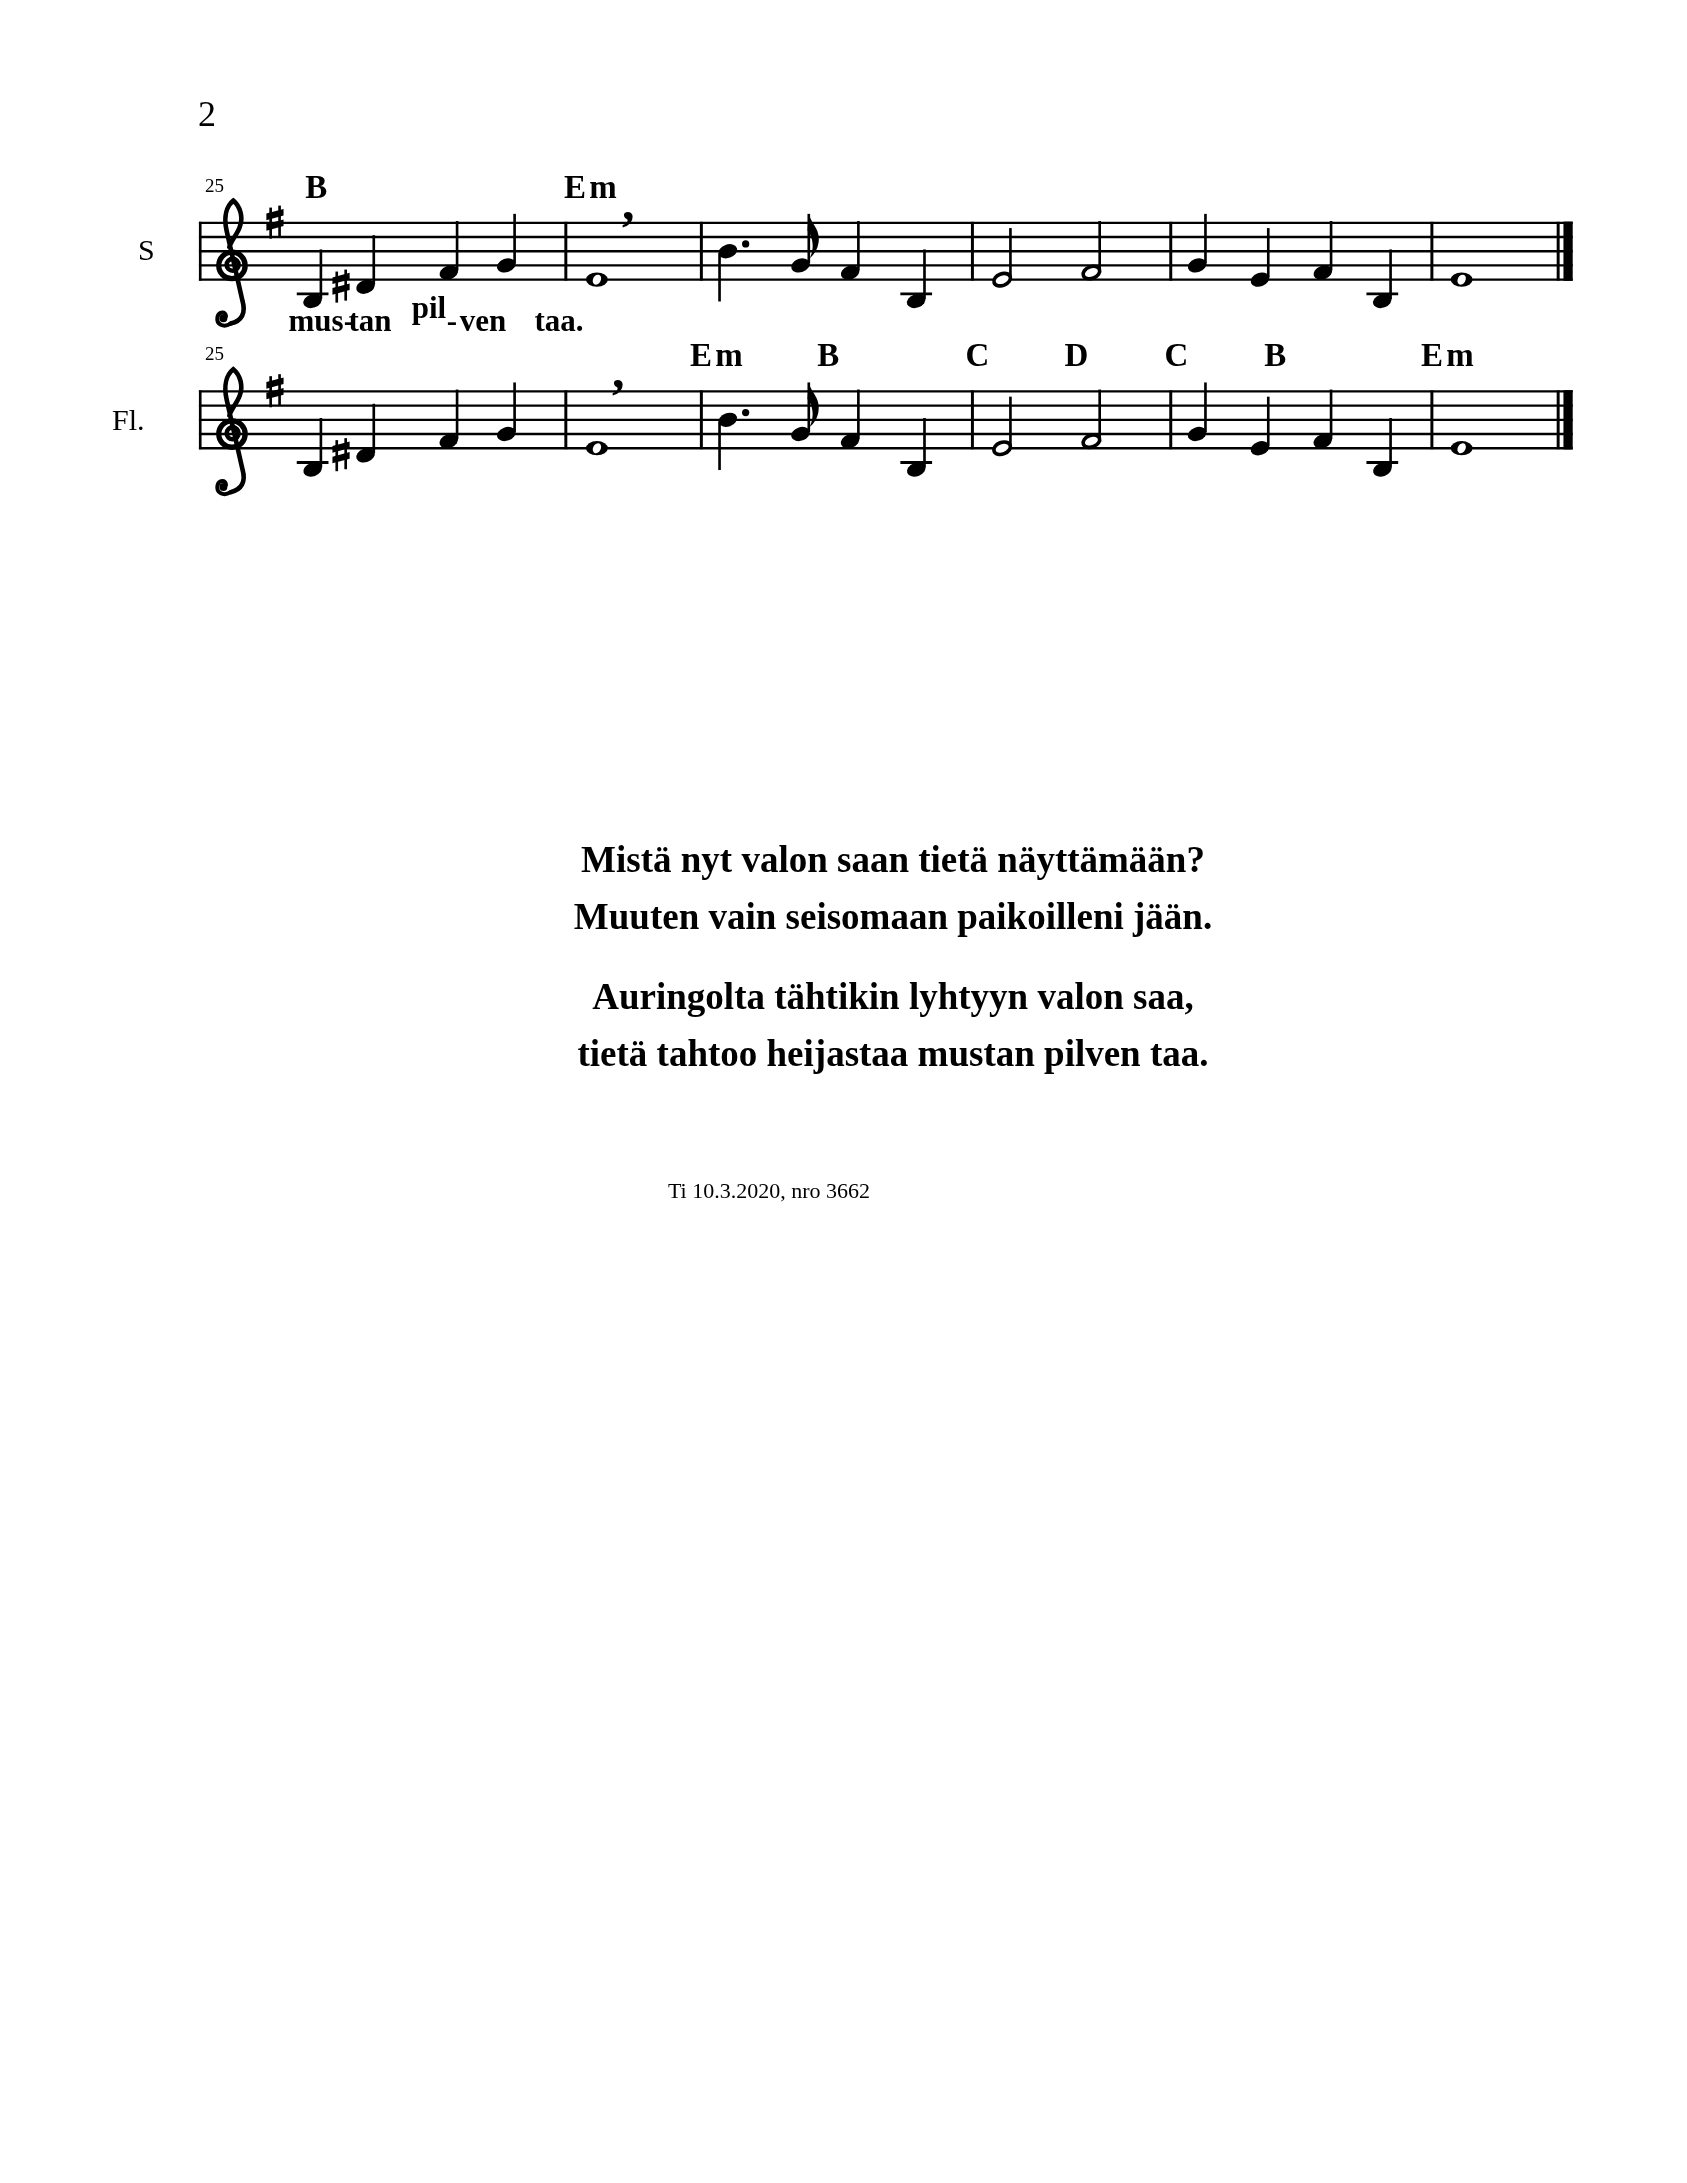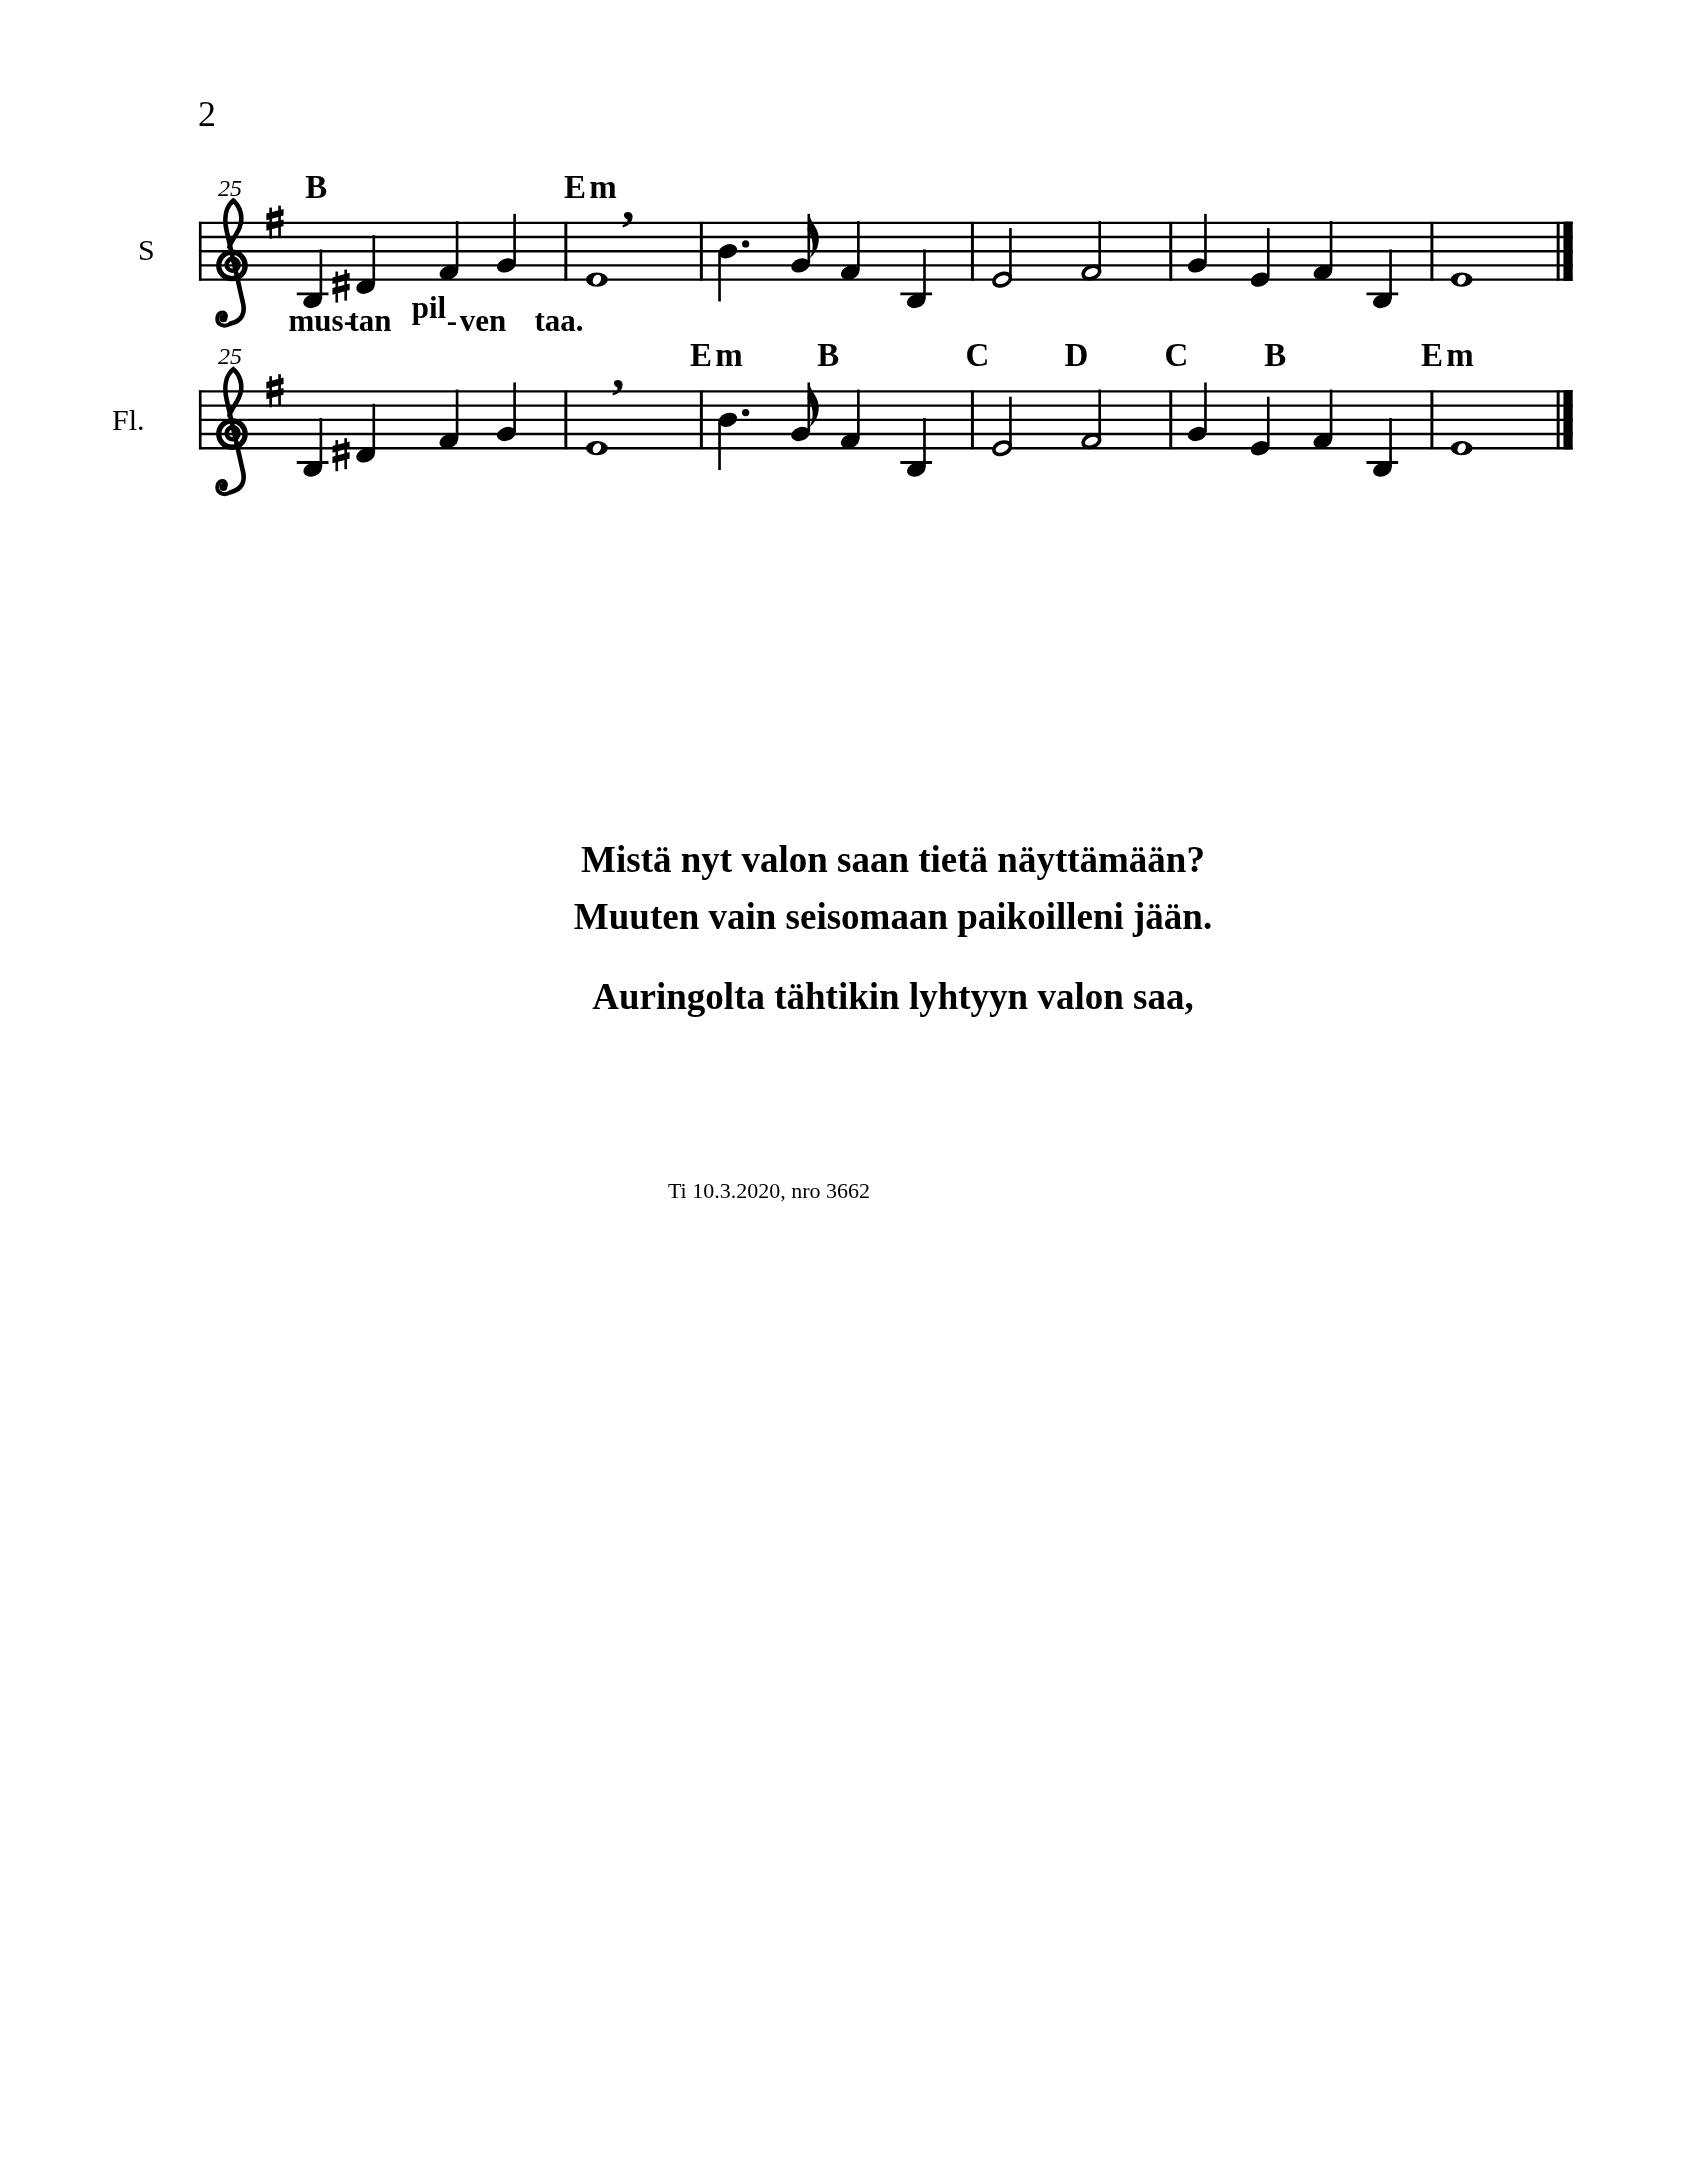--- a/index.html
+++ b/index.html
@@ -4,21 +4,21 @@
 <style>
   html,body{margin:0;padding:0;}
   body{
     width:1687px;height:2183px;background:#ffffff;position:relative;
     font-family:"Liberation Serif","DejaVu Serif",serif;color:#000000;overflow:hidden;
   }
   .abs{position:absolute;}
   #page-number{left:198px;top:93px;font-size:36px;}
   #staff-label-s{left:138px;top:233px;font-size:30px;}
   #staff-label-fl{left:112px;top:403px;font-size:30px;}
-  .measure-number{left:218px;font-size:24px;font-style:italic;}
+  .measure-number{left:205px;font-size:19px;}
   #measure-number-s{top:175px;}
   #measure-number-fl{top:343px;}
   .ovspan{position:absolute;width:146px;margin-left:-73px;text-align:center;white-space:nowrap;}
   .chord{font-size:33px;font-weight:bold;letter-spacing:3.3px;}
   .lyric{font-size:31px;font-weight:bold;}
   .verse-block{left:99px;width:1588px;text-align:center;font-size:37px;font-weight:bold;line-height:57px;}
   #stanza-1{top:668px;}
   #stanza-2{top:831px;}
   #stanza-3{top:968px;}
   #date-line{left:372px;width:794px;text-align:center;top:1178px;font-size:22px;}
@@ -251,16 +251,17 @@
   </div>
 
 <div class="abs verse-block" id="stanza-1">
 </div>
 <div class="abs verse-block" id="stanza-2">
   <div>Mistä nyt valon saan tietä näyttämään?</div>
   <div>Muuten vain seisomaan paikoilleni jään.</div>
 </div>
 <div class="abs verse-block" id="stanza-3">
   <div>Auringolta tähtikin lyhtyyn valon saa,</div>
+  <div>tietä tahtoo heijastaa mustan pilven taa.</div>
 </div>
 
 <div class="abs" id="date-line">Ti 10.3.2020, nro 3662</div>
 
 
 </body></html>

